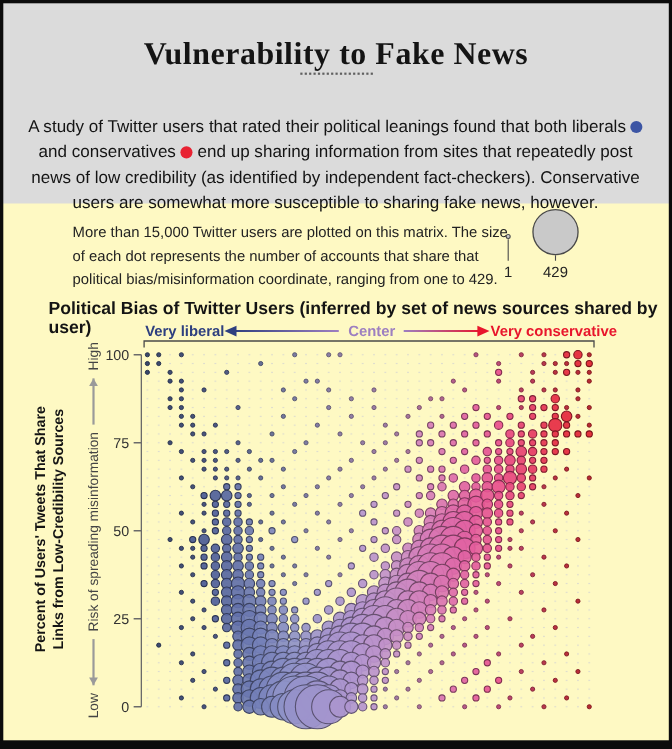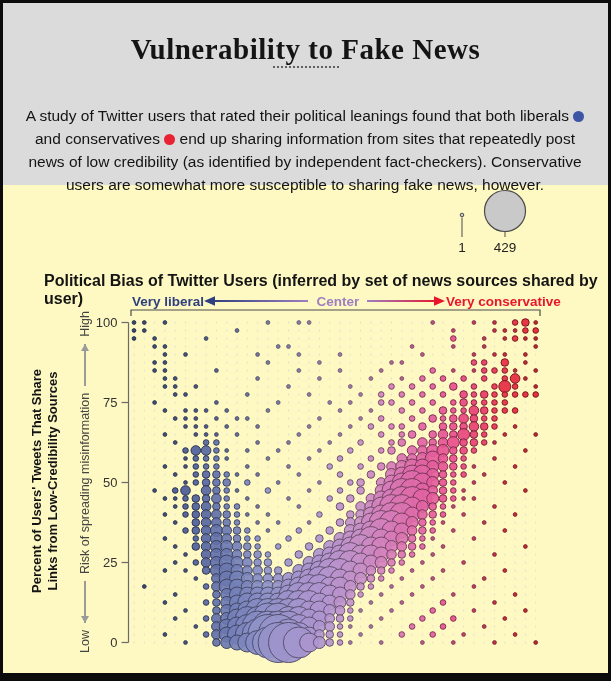--- a/index.html
+++ b/index.html
@@ -39,20 +39,25 @@
 
   <h1 class="title">Vulnerability to Fake News</h1>
   <div class="divider"></div>
 
   <p class="intro"><span>A study of Twitter users that rated their political leanings found that both liberals</span>
     <span class="idot" id="dot-lib" style="background: rgb(60, 85, 164);"></span>
     <span>and conservatives</span>
     <span class="idot" id="dot-con" style="background: rgb(232, 34, 50);"></span>
     <span>end up sharing information from sites that repeatedly post news of low credibility (as identified by independent fact-checkers). Conservative users are somewhat more susceptible to sharing fake news, however.</span></p>
 
+  <div class="note">
+    <span>More than 15,000 Twitter users are plotted on this matrix. The size</span><br>
+    <span>of each dot represents the number of accounts that share that</span><br>
+    <span>political bias/misinformation coordinate, ranging from one to 429.</span>
+  </div>
 
   <svg class="legend-svg" id="legend-svg" width="130" height="75">
       <g font-family="&quot;Liberation Sans&quot;,sans-serif" font-size="13.5" fill="#222">
         <circle cx="27" cy="33" r="1.8" fill="#c9c9c9" stroke="#4a4a4a" stroke-width="1"></circle>
         <line x1="27" y1="35.5" x2="27" y2="55" stroke="#4a4a4a" stroke-width="1"></line>
         <circle cx="70" cy="29" r="20.5" fill="#c9c9c9" stroke="#4a4a4a" stroke-width="1.2"></circle>
         <line x1="70" y1="50" x2="70" y2="55" stroke="#4a4a4a" stroke-width="1"></line>
         <text x="27" y="70" text-anchor="middle">1</text>
         <text x="70" y="70" text-anchor="middle">429</text>
       </g>

